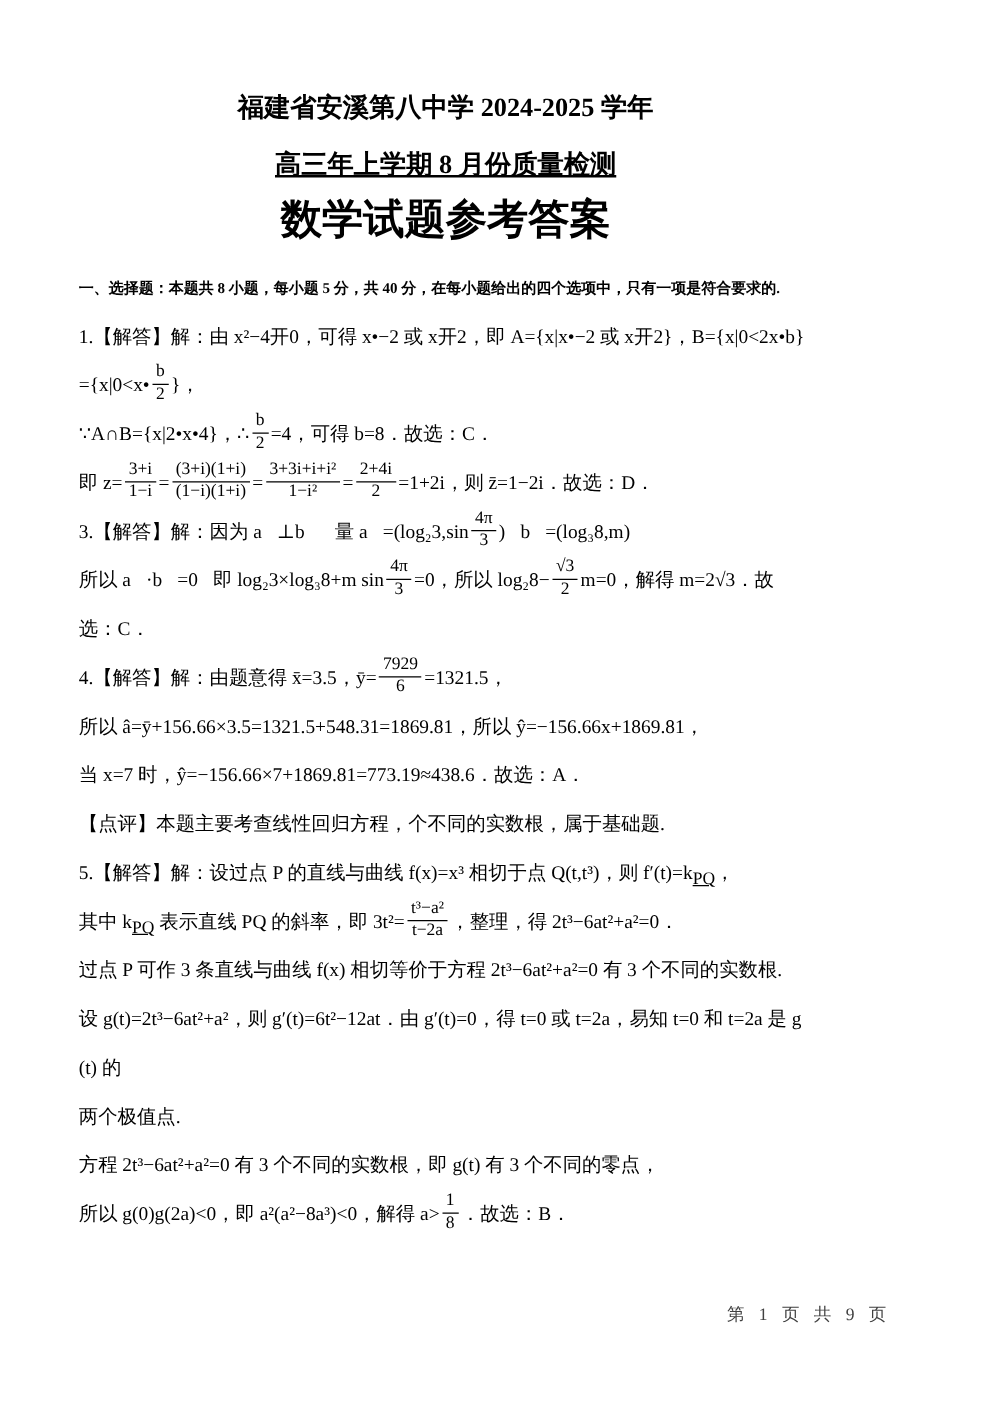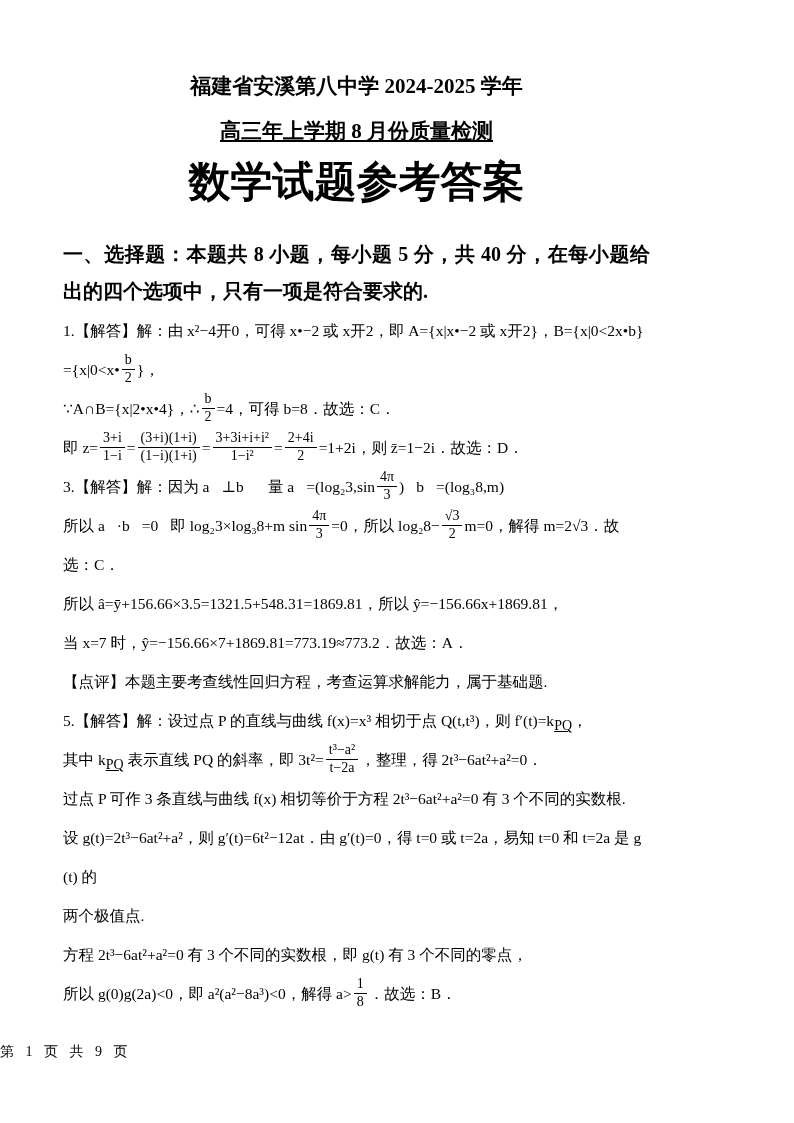--- a/index.html
+++ b/index.html
@@ -5,41 +5,41 @@
   html,body{margin:0;padding:0;background:#ffffff;}
   .page{
     width:713px;height:1123px;position:relative;box-sizing:border-box;
     padding:72px 63px 0 63px;background:#ffffff;color:#000;
     font-family:"Liberation Serif","DejaVu Serif",serif;
     overflow:hidden;
   }
   .title{text-align:center;font-weight:bold;margin:0;}
   .title-1{font-size:21px;line-height:1.35;margin-bottom:17px;}
   .title-2{font-size:21px;line-height:1.35;margin-bottom:9px;text-decoration:underline;}
-  .title-3{font-size:42px;line-height:1.3;margin-bottom:27px;}
+  .title-3{font-size:33px;line-height:1.3;margin-bottom:14px;}
   .section-heading{
-    font-size:20px;font-weight:bold;line-height:37px;margin:0 0 1px 0;
+    font-size:12px;font-weight:bold;line-height:37px;margin:0 0 1px 0;
     text-align:justify;text-justify:inter-character;
   }
   .para{
     font-size:15.5px;line-height:39px;margin:0;text-align:left;
     word-break:break-all;
   }
   .para sup{font-size:10px;line-height:0;}
   .para sub{font-size:14px;line-height:0;text-decoration:underline;}
   .frac{
     display:inline-flex;flex-direction:column;align-items:center;
     vertical-align:middle;line-height:1.2;font-size:14px;margin:0 2px;
     text-align:center;position:relative;top:-2px;
   }
   .frac .num{border-bottom:1px solid #000;padding:0 3px;}
   .frac .den{padding:0 3px;}
   .footer{
-    position:absolute;left:0;bottom:62px;width:100%;text-align:left;
-    font-size:14px;letter-spacing:4px;color:#000000;
+    position:absolute;left:0;bottom:62px;width:100%;text-align:right;
+    font-size:14px;letter-spacing:4px;color:#404040;
   }
 </style>
 </head>
 <body>
 
 <div class="page">
   <h1 class="title title-1">福建省安溪第八中学 2024-2025 学年</h1>
   <h1 class="title title-2">高三年上学期 8 月份质量检测</h1>
   <h1 class="title title-3">数学试题参考答案</h1>
 
@@ -71,23 +71,27 @@
           <span class="num">4π</span>
           <span class="den">3</span>
         </span>)，b⃗=(log₃8,m)，</p>
       <p class="para">所以 a⃗·b⃗=0，即 log₂3×log₃8+m sin<span class="frac">
           <span class="num">4π</span>
           <span class="den">3</span>
         </span>=0，所以 log₂8−<span class="frac">
           <span class="num">√3</span>
           <span class="den">2</span>
         </span>m=0，解得 m=2√3．故选：C．</p>
+      <p class="para">4.【解答】解：由题意得 x̄=3.5，ȳ=<span class="frac">
+          <span class="num">7929</span>
+          <span class="den">6</span>
+        </span>=1321.5，</p>
       <p class="para">所以 â=ȳ+156.66×3.5=1321.5+548.31=1869.81，所以 ŷ=−156.66x+1869.81，</p>
-      <p class="para">当 x=7 时，ŷ=−156.66×7+1869.81=773.19≈773.2．故选：A．</p>
-      <p class="para">【点评】本题主要考查线性回归方程，考查运算求解能力，属于基础题.</p>
+      <p class="para">当 x=7 时，ŷ=−156.66×7+1869.81=773.19≈438.6．故选：A．</p>
+      <p class="para">【点评】本题主要考查线性回归方程，个不同的实数根，属于基础题.</p>
       <p class="para">5.【解答】解：设过点 P 的直线与曲线 f(x)=x³ 相切于点 Q(t,t³)，则 f′(t)=k<sub>PQ</sub>，</p>
       <p class="para">其中 k<sub>PQ</sub> 表示直线 PQ 的斜率，即 3t²=<span class="frac">
           <span class="num">t³−a²</span>
           <span class="den">t−2a</span>
         </span>，整理，得 2t³−6at²+a²=0．</p>
       <p class="para">过点 P 可作 3 条直线与曲线 f(x) 相切等价于方程 2t³−6at²+a²=0 有 3 个不同的实数根.</p>
       <p class="para">设 g(t)=2t³−6at²+a²，则 g′(t)=6t²−12at．由 g′(t)=0，得 t=0 或 t=2a，易知 t=0 和 t=2a 是 g(t) 的</p>
       <p class="para">两个极值点.</p>
       <p class="para">方程 2t³−6at²+a²=0 有 3 个不同的实数根，即 g(t) 有 3 个不同的零点，</p>
       <p class="para">所以 g(0)g(2a)&lt;0，即 a²(a²−8a³)&lt;0，解得 a&gt;<span class="frac">

